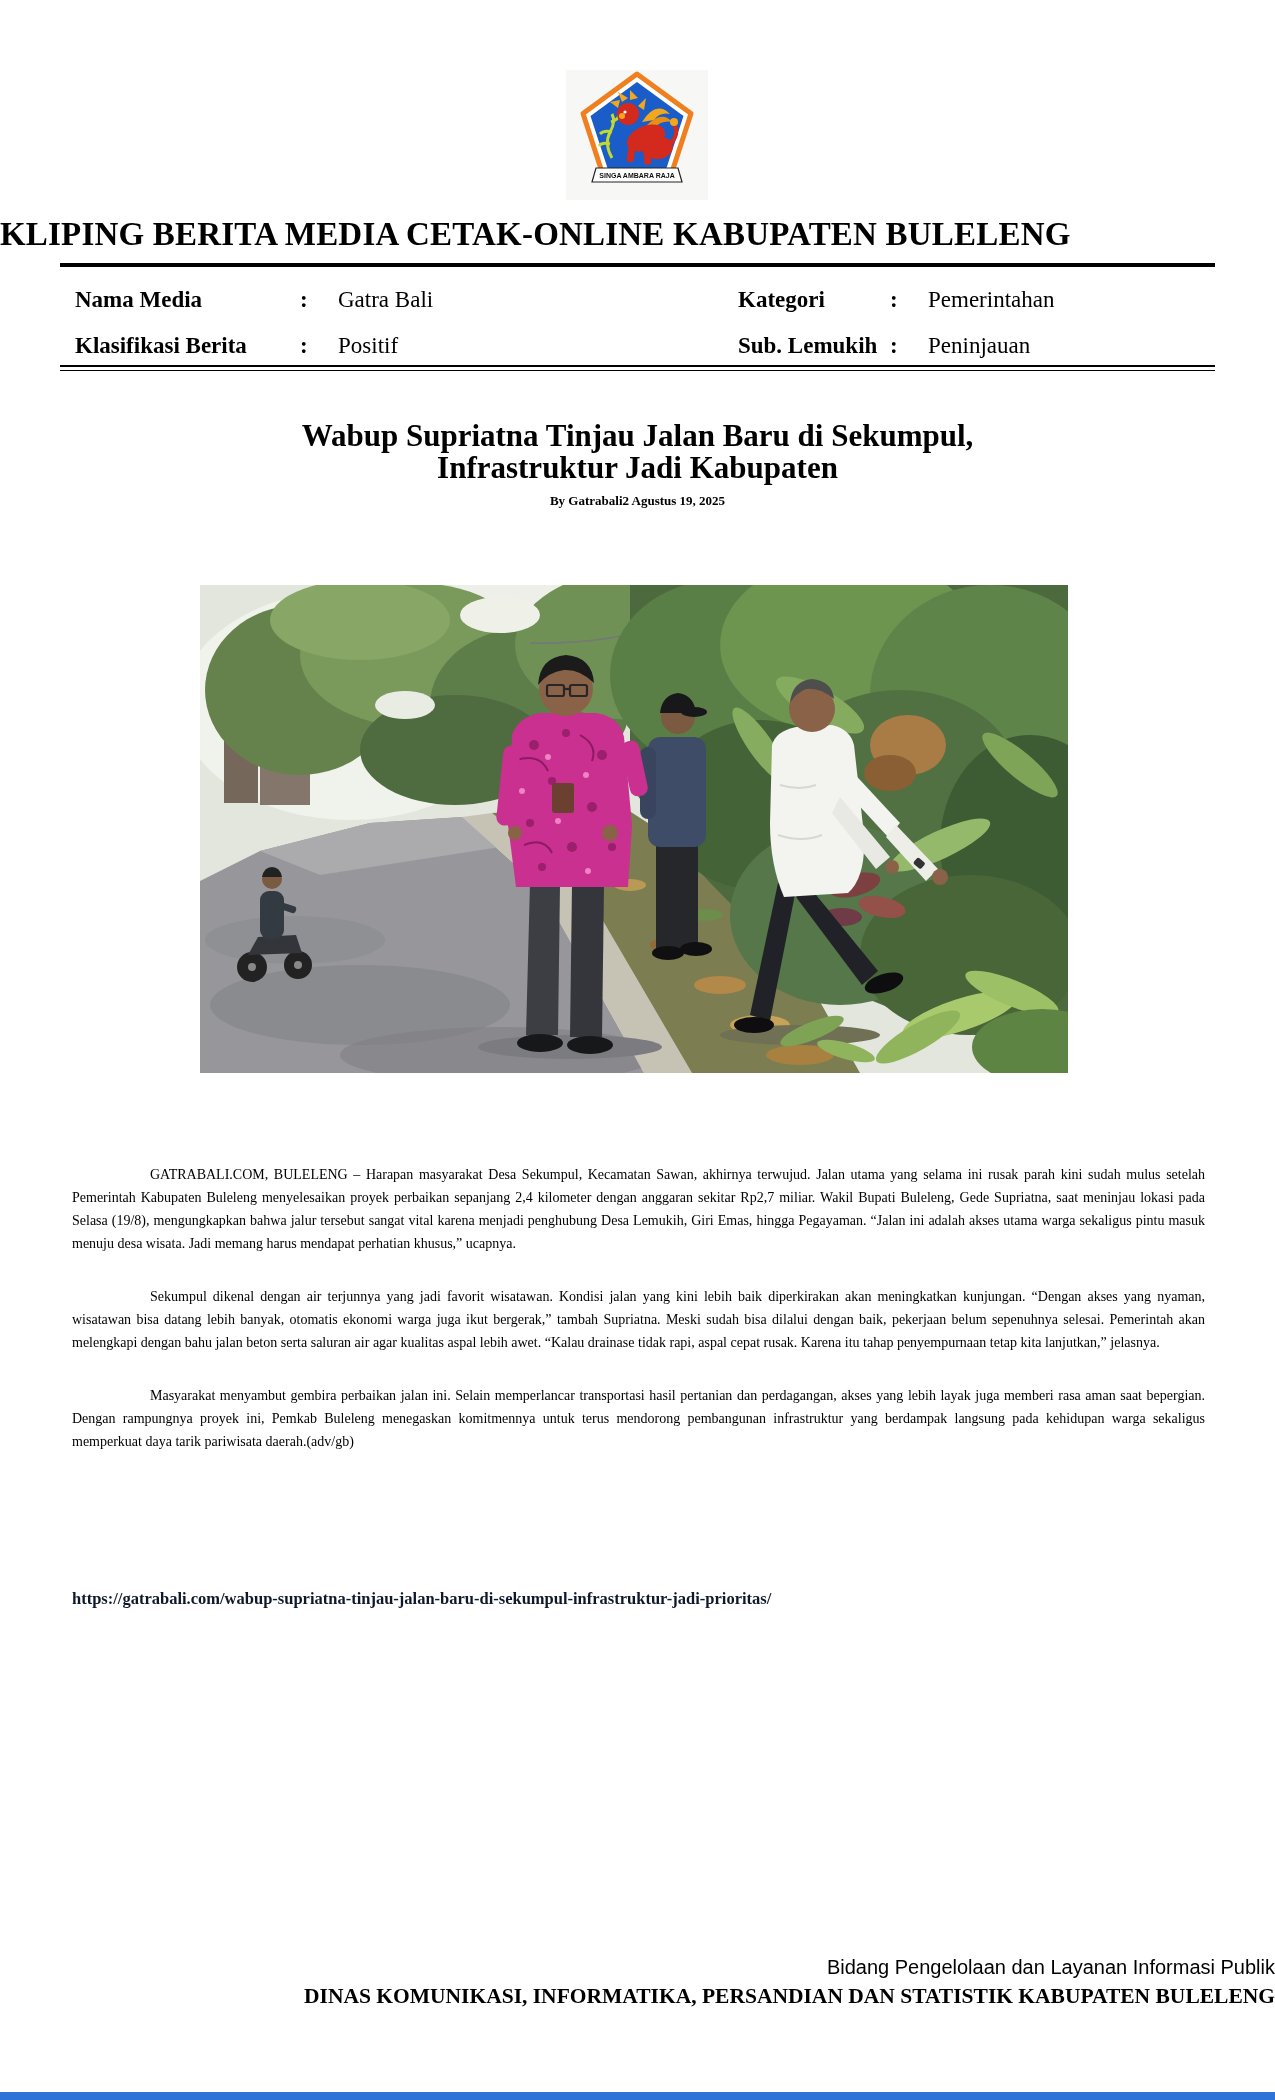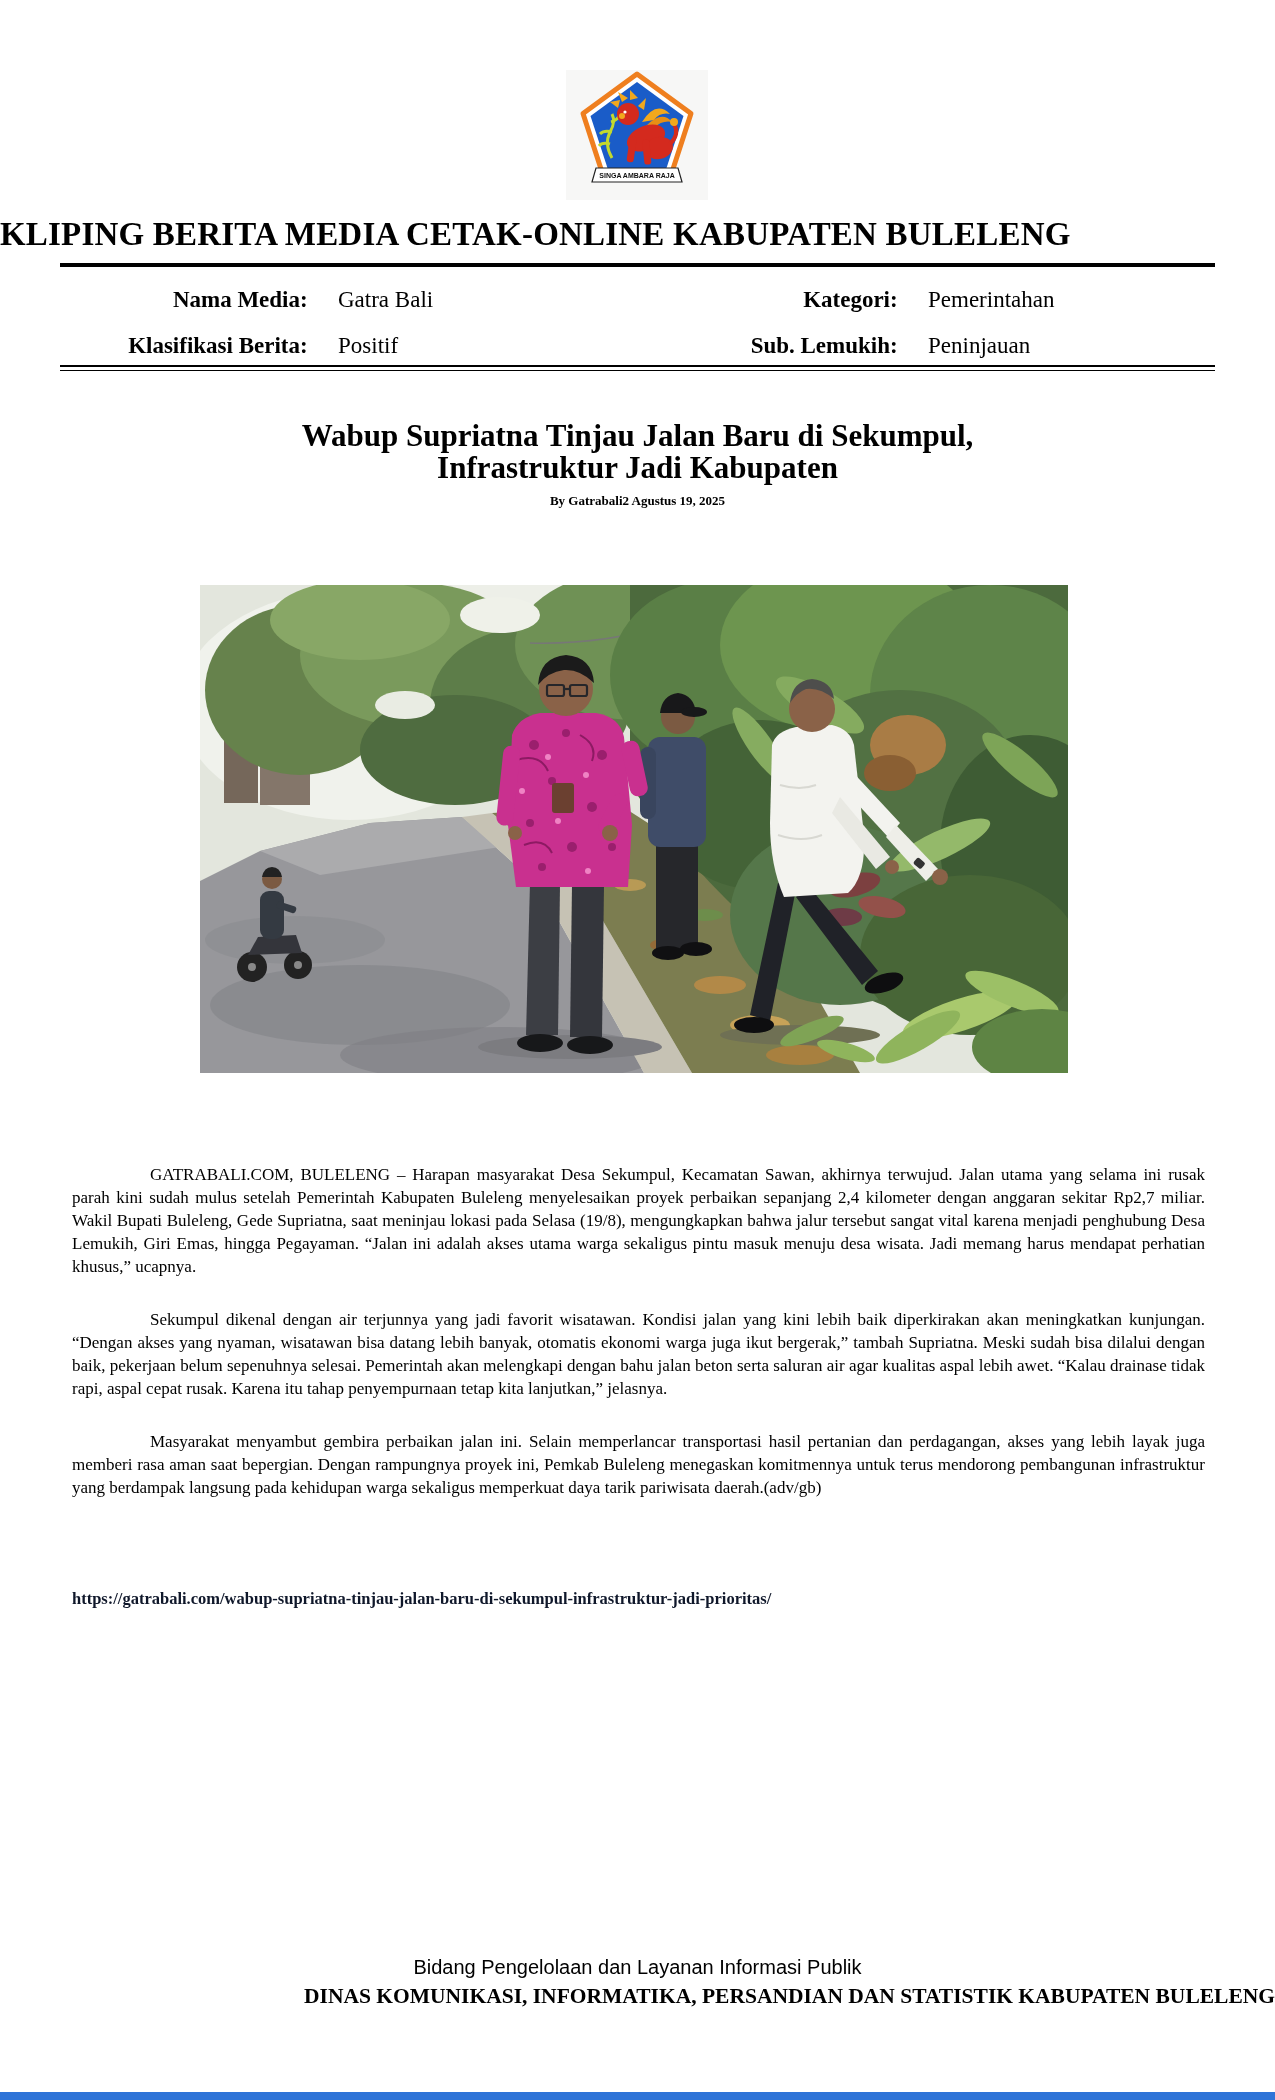--- a/index.html
+++ b/index.html
@@ -7,38 +7,38 @@
     width:1275px;height:2100px;position:relative;background:#ffffff;
     font-family:"Liberation Serif", serif;color:#000;overflow:hidden;
   }
   .logo-wrap{position:absolute;left:566px;top:70px;width:142px;height:130px;}
   .kliping-title{position:absolute;top:216px;left:0;width:1275px;text-align:left;
     font-size:33px;font-weight:bold;letter-spacing:.2px;white-space:nowrap;}
   .rule-thick{position:absolute;top:263px;left:60px;width:1155px;border-top:4px solid #000;}
   .meta-grid{position:absolute;top:277px;left:75px;width:1140px;display:grid;
     grid-template-columns:225px 38px 400px 152px 38px auto;grid-auto-rows:46px;
     align-items:center;font-size:23px;}
-  .meta-label{font-weight:bold;text-align:right;}
+  .meta-label{font-weight:bold;}
   .meta-colon{font-weight:bold;}
   .rule-double{position:absolute;top:365px;left:60px;width:1155px;height:3px;
     border-top:2px solid #000;border-bottom:1px solid #000;}
   .article-title{position:absolute;left:0;width:1275px;text-align:center;
     font-weight:bold;font-size:31px;white-space:nowrap;}
   #title-line1{top:418px;}
   #title-line2{top:450px;}
   .byline{position:absolute;top:493px;left:0;width:1275px;text-align:center;
     font-weight:bold;font-size:13px;}
   .photo-frame{position:absolute;left:200px;top:585px;width:868px;height:488px;overflow:hidden;}
   .photo-frame svg{display:block;width:868px;height:488px;}
   .body-text{position:absolute;top:1163px;left:72px;width:1133px;
-    font-size:17px;line-height:23px;text-align:justify;}
+    font-size:14px;line-height:23px;text-align:justify;}
   .body-text p{margin:0 0 30px 0;text-indent:78px;}
   .article-url{position:absolute;top:1589px;left:72px;font-weight:bold;font-size:16.5px;
     color:#0f172a;text-decoration:none;}
-  .footer-line1{position:absolute;top:1956px;left:0;width:1275px;text-align:center;
+  .footer-line1{position:absolute;top:1956px;left:0;width:1275px;text-align:right;
     font-family:"Liberation Sans", sans-serif;font-size:20px;}
   .footer-line2{position:absolute;top:1984px;left:0;width:1275px;text-align:right;
     font-weight:bold;font-size:21.5px;white-space:nowrap;}
   .bottom-bar{position:absolute;left:0;bottom:0;width:1275px;height:8px;background:#2e74d8;}
 </style>
 </head>
 <body>
 
 <div class="logo-wrap">
   <svg viewBox="0 0 142 130">

